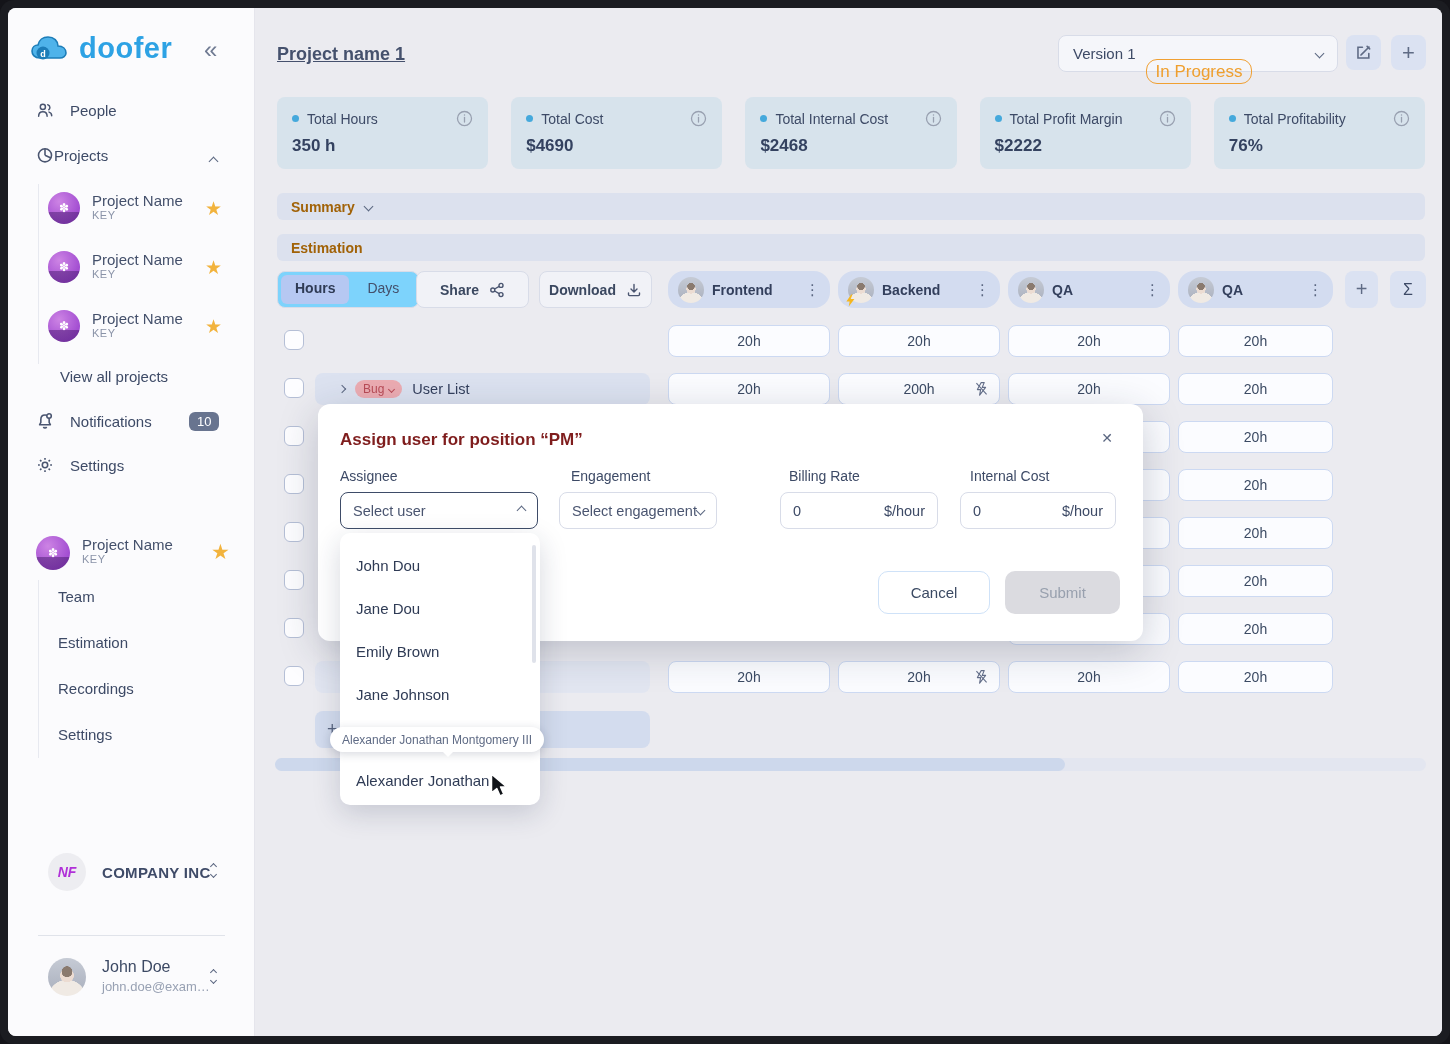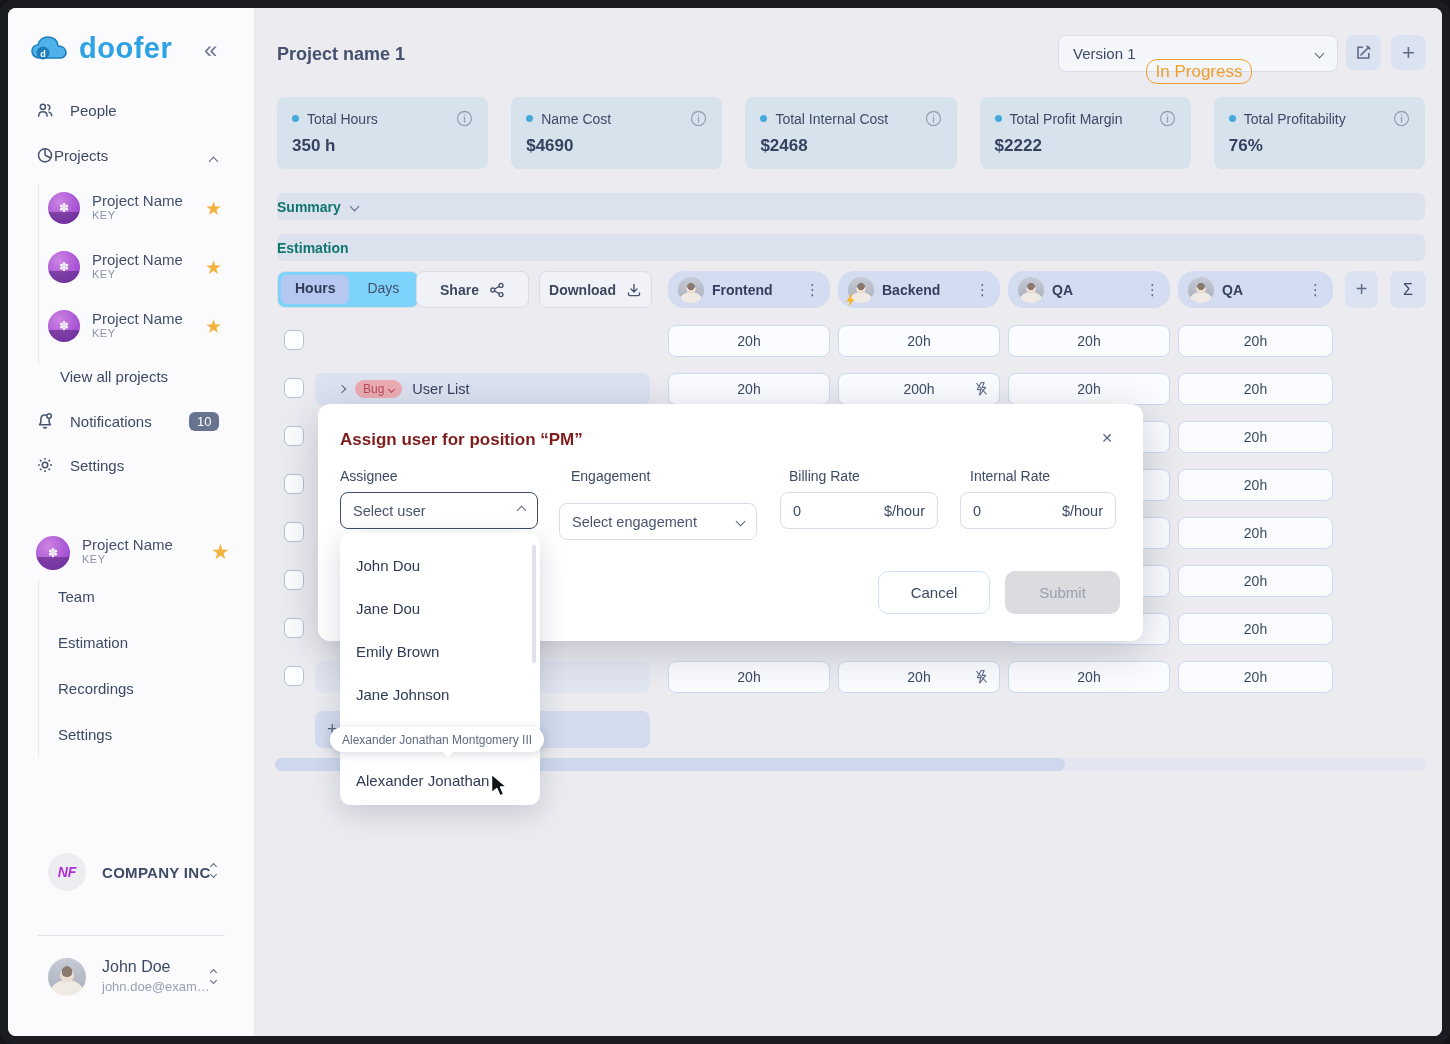--- a/index.html
+++ b/index.html
@@ -33,21 +33,21 @@
   .main .abs,.modal .abs{position:absolute;}
   .page-title{font-size:18px;font-weight:600;color:#45516d;}
   .select-box{background:#f5f6fa;border:1px solid #d8dce8;border-radius:8px;display:flex;align-items:center;padding:0 14px;gap:10px;}
   .pill{border:1.5px solid #f0a032;color:#ef9f2e;font-size:17px;border-radius:11px;padding:1.5px 9px;white-space:nowrap;margin-top:36px;}
   .sqbtn{background:#dbe2f2;border-radius:8px;display:flex;align-items:center;justify-content:center;color:#5f6b85;}
   .card{background:#d7e3ec;border-radius:8px;padding:13px 15px;flex:1;}
   .card-top{display:flex;align-items:center;gap:8px;}
   .dot{width:7px;height:7px;border-radius:50%;background:#45a9dc;}
   .card-label{font-size:14px;color:#3d4a66;flex:1;}
   .card-value{font-size:17px;font-weight:700;color:#344260;margin-top:9px;}
-  .bar{background:#dce1ee;border-radius:6px;display:flex;align-items:center;padding:0 0;gap:10px;font-size:14px;font-weight:600;color:#0f766e;}
+  .bar{background:#dce1ee;border-radius:6px;display:flex;align-items:center;padding:0 14px;gap:10px;font-size:14px;font-weight:600;color:#a16207;}
   .seg{background:#7dd3fc;border:1px solid #d8dce8;border-radius:8px;display:flex;padding:3px;gap:2px;}
   .seg .on{background:#b6c8f2;border-radius:6px;padding:5px 14px;font-size:14px;font-weight:600;color:#2f3b55;}
   .seg .off{padding:5px 16px;font-size:14px;color:#44506b;}
   .toolbtn{background:#f1f2f7;border:1px solid #d8dce8;border-radius:8px;display:flex;align-items:center;justify-content:center;gap:10px;font-size:14px;font-weight:600;color:#3b4860;}
   .colhead{background:#d3dcf0;border-radius:16px;display:flex;align-items:center;padding:0 10px;gap:8px;}
   .colhead .cav{width:26px;height:26px;position:relative;flex:none;}
   .colhead .lbl{font-size:14px;font-weight:600;color:#333f5c;flex:1;}
   .kebab{color:#5a6680;font-size:15px;letter-spacing:0;}
   .bolt-badge{position:absolute;left:-4px;bottom:-4px;font-size:13px;}
   .cb{position:absolute;left:29px;width:20px;height:20px;border:1.5px solid #b5bfd6;border-radius:6px;background:#fdfdff;}
@@ -187,21 +187,21 @@
         <div style="font-size:13px;color:#98a1b3;margin-top:3px;">john.doe@exam…</div>
       </div>
     </div>
     <div class="abs updown" style="left:203px;top:962px;">
           <i class="chv sm up"></i>
           <i class="chv sm down"></i>
         </div>
   </aside>
 
   <main class="main">
-    <div class="abs page-title" style="left:22px;top:36px;">Project name 1</div>
+    <div class="abs page-title" style="left:22px;top:36px;text-decoration:underline;">Project name 1</div>
 
     <div class="abs select-box" style="left:803px;top:27px;width:280px;height:37px;">
       <span style="font-size:15px;color:#3d4a66;">Version 1</span>
       <span class="pill">In Progress</span>
       <span style="flex:1;"></span>
       <i class="chv down"></i>
     </div>
     <div class="abs sqbtn" style="left:1091px;top:27px;width:35px;height:35px;">
       <svg width="17" height="17" viewBox="0 0 16 16" fill="none" stroke="#5f6b85" stroke-width="1.5" stroke-linecap="round">
             <path d="M13 9 V13.2 H2.8 V3 H7"></path>
@@ -222,21 +222,21 @@
                 <circle cx="8" cy="8" r="6.6"></circle>
                 <path d="M8 7 V11.3" stroke-linecap="round"></path>
                 <circle cx="8" cy="4.8" r=".7" fill="#98a0b0" stroke="none"></circle>
               </svg>
             </div>
         <div class="card-value">350 h</div>
       </div>
       <div class="card">
         <div class="card-top">
               <span class="dot"></span>
-              <span class="card-label">Name Cost</span>
+              <span class="card-label">Total Cost</span>
               <svg width="17" height="17" viewBox="0 0 16 16" fill="none" stroke="#98a0b0" stroke-width="1.2">
                 <circle cx="8" cy="8" r="6.6"></circle>
                 <path d="M8 7 V11.3" stroke-linecap="round"></path>
                 <circle cx="8" cy="4.8" r=".7" fill="#98a0b0" stroke="none"></circle>
               </svg>
             </div>
         <div class="card-value">$4690</div>
       </div>
       <div class="card">
         <div class="card-top">
@@ -411,28 +411,28 @@
     </div>
   </main>
 
   <div class="modal">
     <div class="abs modal-title" style="left:22px;top:26px;">Assign user for position “PM”</div>
     <div class="abs" style="right:30px;top:26px;font-size:14px;color:#5a6680;">✕</div>
 
     <div class="abs field-label" style="left:22px;top:64px;">Assignee</div>
     <div class="abs field-label" style="left:253px;top:64px;">Engagement</div>
     <div class="abs field-label" style="left:471px;top:64px;">Billing Rate</div>
-    <div class="abs field-label" style="left:652px;top:64px;">Internal Rate</div>
+    <div class="abs field-label" style="left:652px;top:64px;">Internal Cost</div>
 
     <div class="field" style="left:22px;top:88px;width:198px;border:1.5px solid #3e4c68;">
       <span>Select user</span>
           <span style="flex:1;"></span>
           <i class="chv up"></i>
     </div>
-    <div class="field" style="left:241px;top:99px;width:198px;">
+    <div class="field" style="left:241px;top:88px;width:158px;">
       <span>Select engagement</span>
           <span style="flex:1;"></span>
           <i class="chv down"></i>
     </div>
     <div class="field" style="left:462px;top:88px;width:158px;color:#3d4a66;">
       <span>0</span>
           <span style="flex:1;"></span>
           <span>$/hour</span>
     </div>
     <div class="field" style="left:642px;top:88px;width:156px;color:#3d4a66;">

